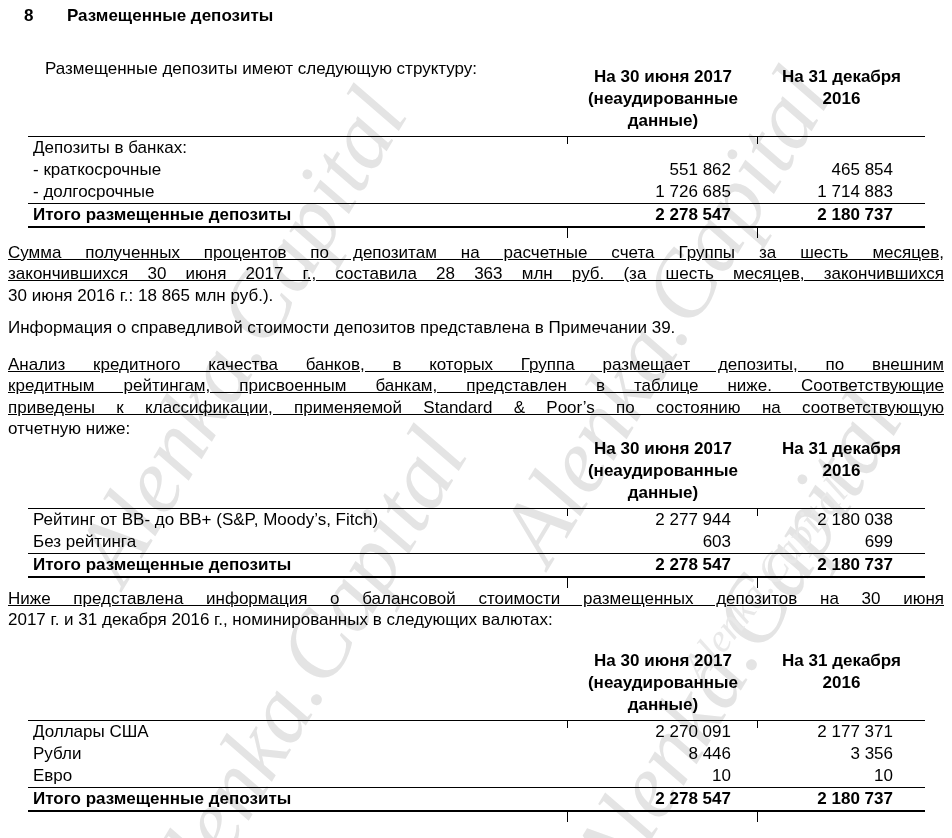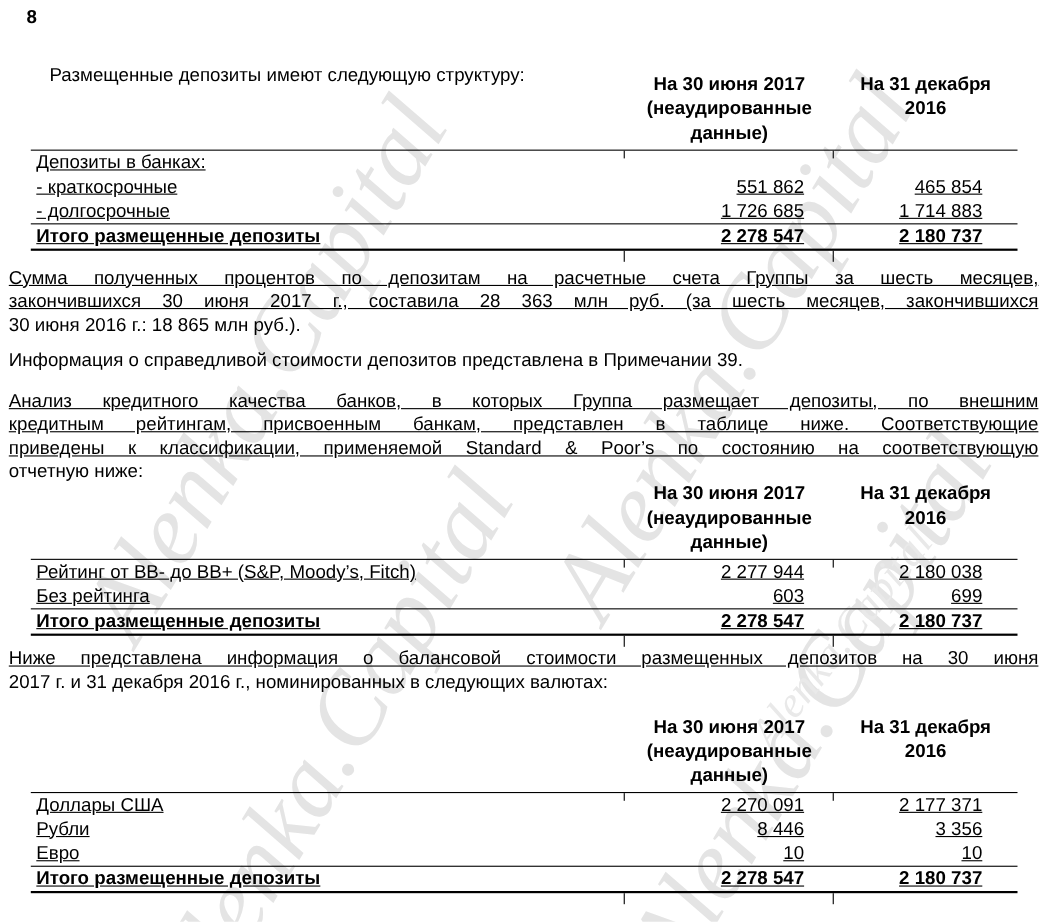--- a/index.html
+++ b/index.html
@@ -38,21 +38,21 @@
   
   .fin-table{position:relative;margin-left:20px;width:897px;font-size:17px;}
   .t1{margin-top:-18px;}
   .t2{margin-top:-6px;}
   .t3{margin-top:15px;}
   .thead{display:flex;justify-content:flex-end;font-weight:bold;line-height:22px;
          padding:4px 0 0 0;min-height:70px;border-bottom:1px solid #000;box-sizing:content-box;}
   .hc{text-align:center;}
   .hc1{width:190px;}
   .hc2{width:167px;}
-  .trow{display:flex;height:22px;line-height:22px;align-items:flex-start;text-decoration:underline;}
+  .trow{display:flex;height:22px;line-height:22px;align-items:flex-start;}
   .lbl{flex:1;padding-left:5px;white-space:nowrap;overflow:hidden;}
   .num{text-align:right;white-space:nowrap;}
   .n1{width:163px;padding-right:27px;}
   .n2{width:135px;padding-right:32px;}
   .trow.total{font-weight:bold;border-top:1px solid #000;border-bottom:2px solid #000;}
   .tick{position:absolute;width:1px;background:#000;}
 </style>
 </head>
 <body>
 
@@ -61,20 +61,21 @@
   <span class="wm wm-big wm2">Alenka.Capital</span>
   <span class="wm wm-big wm3">Alenka.Capital</span>
   <span class="wm wm-big wm4">Alenka.Capital</span>
   <span class="wm wm-small wm5">Alenka.Capital</span>
 </div>
 
 <div class="content">
 
   <div class="heading">
     <span class="hnum">8</span>
+    <span class="htitle">Размещенные депозиты</span>
   </div>
 
   <p class="para lline mt-intro">Размещенные депозиты имеют следующую структуру:</p>
 
   <div class="fin-table t1">
     <div class="thead">
       <div class="hc hc1">
         <div>На 30 июня 2017</div>
         <div>(неаудированные</div>
         <div>данные)</div>

